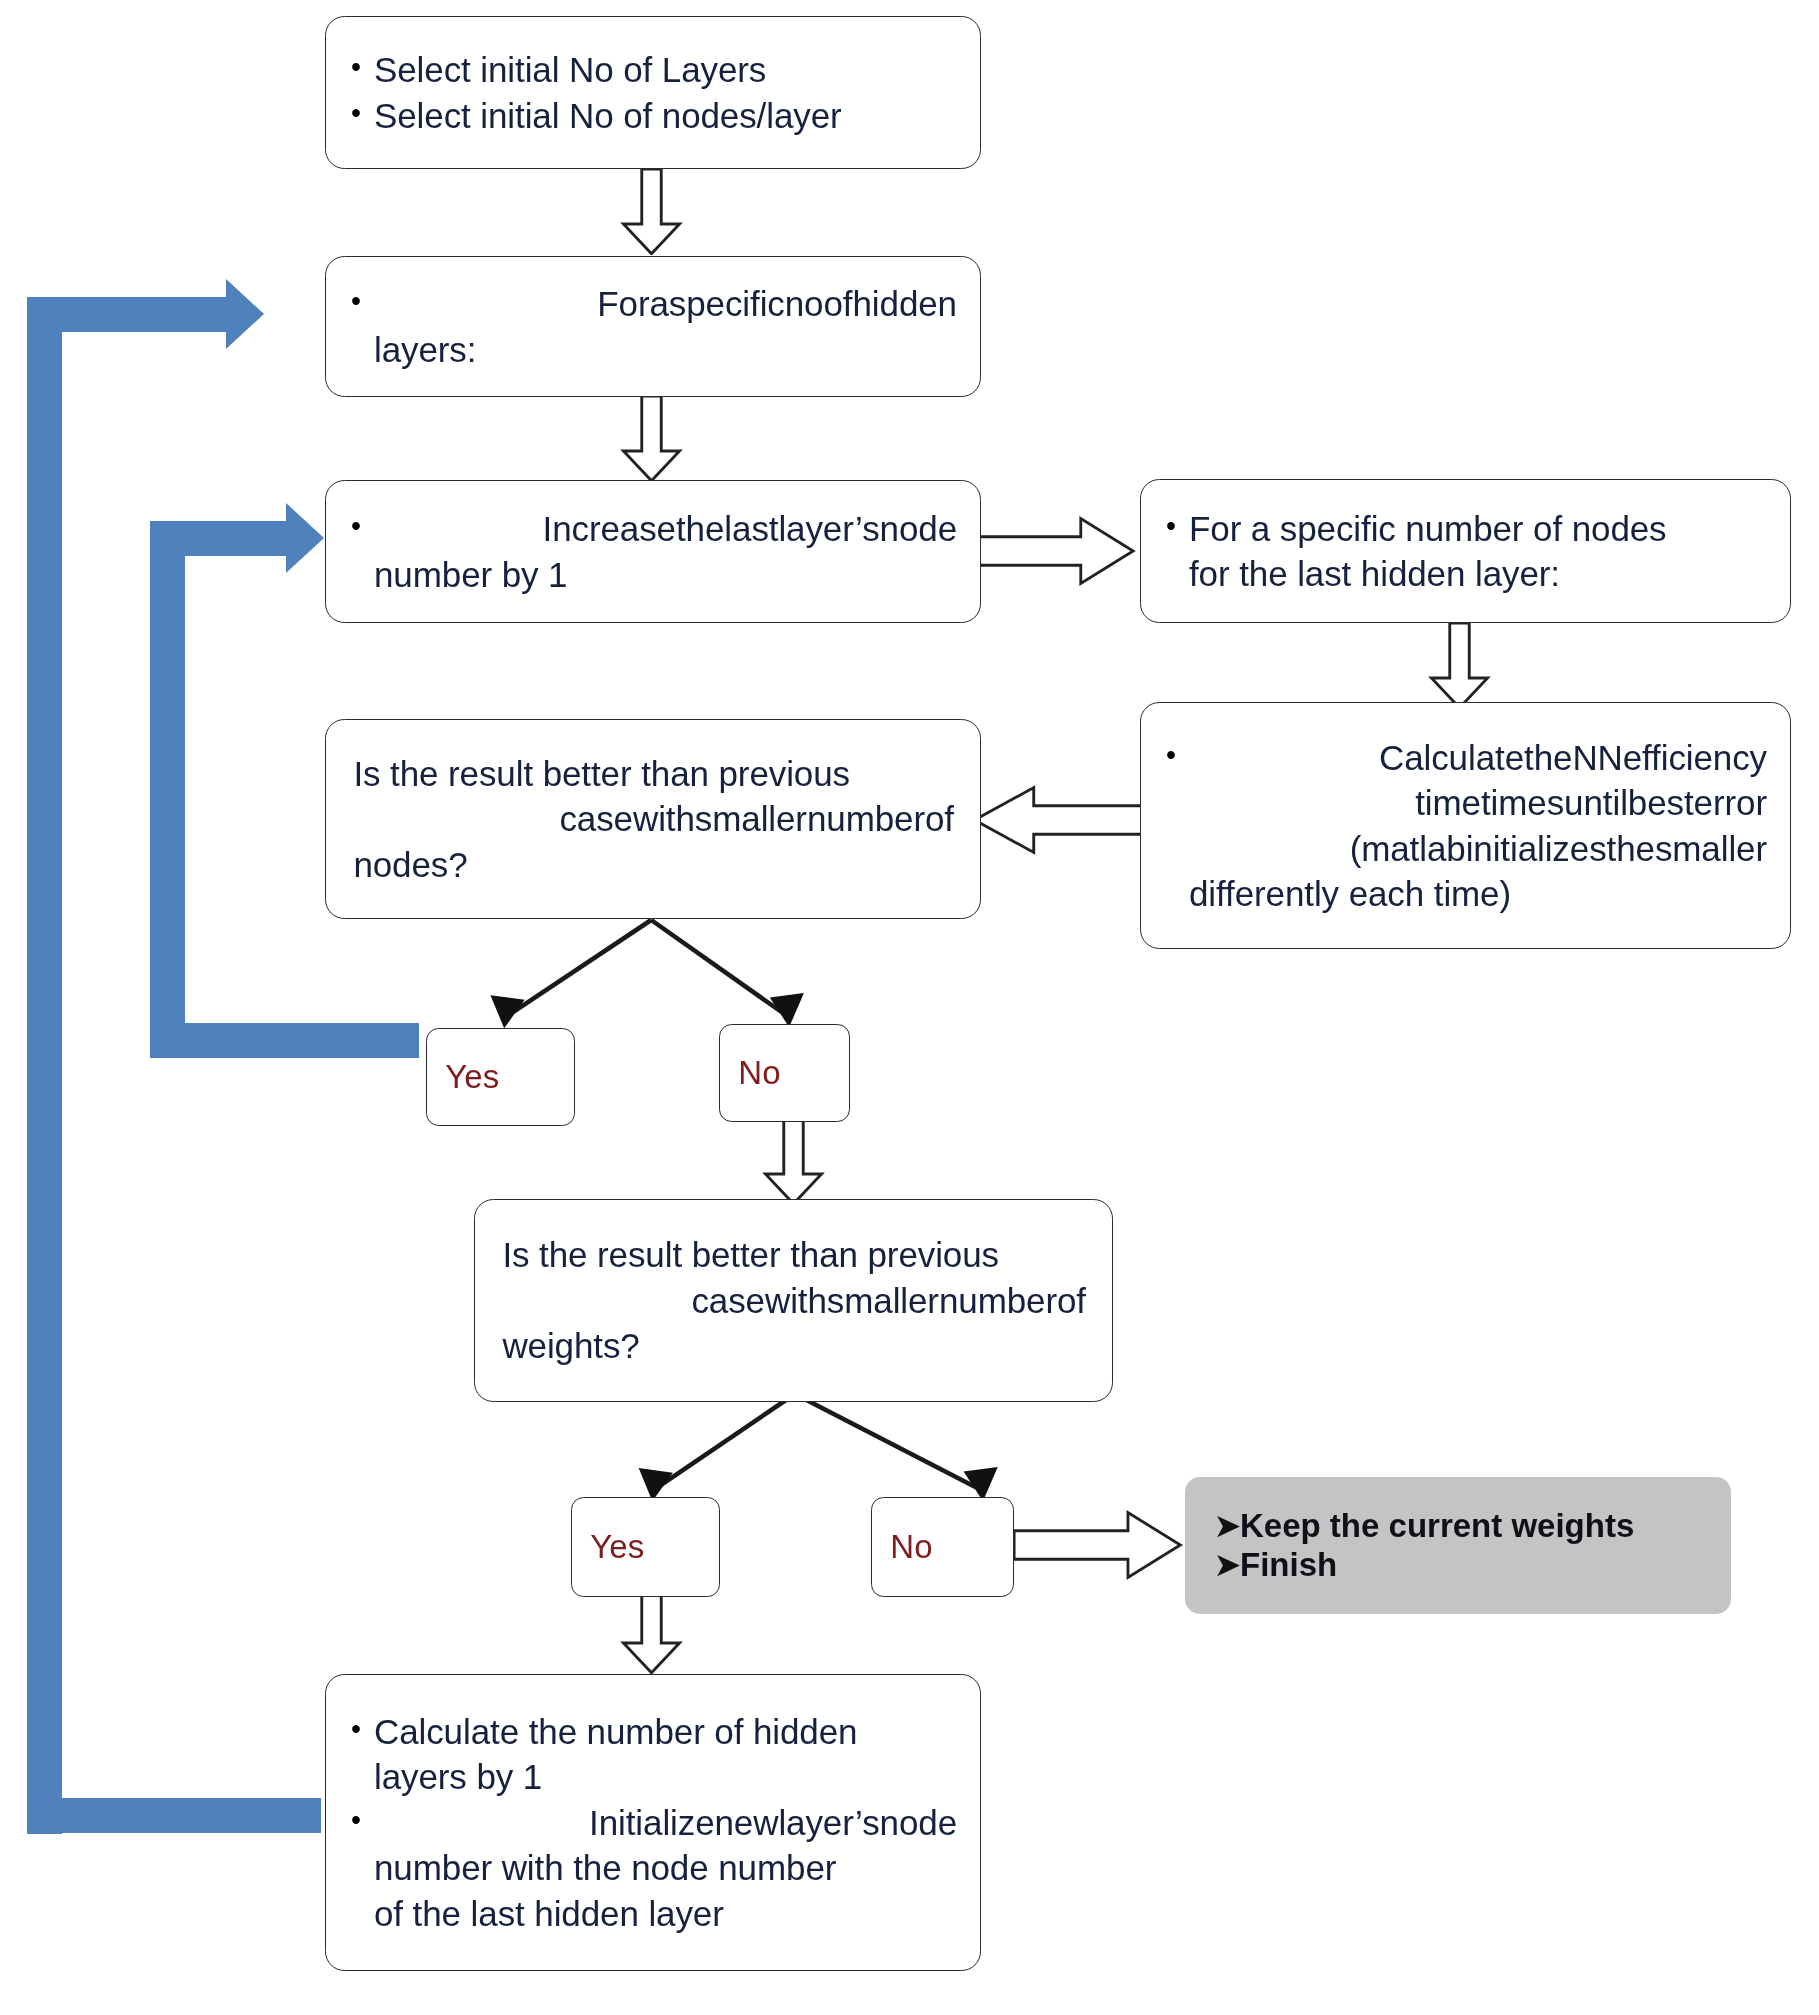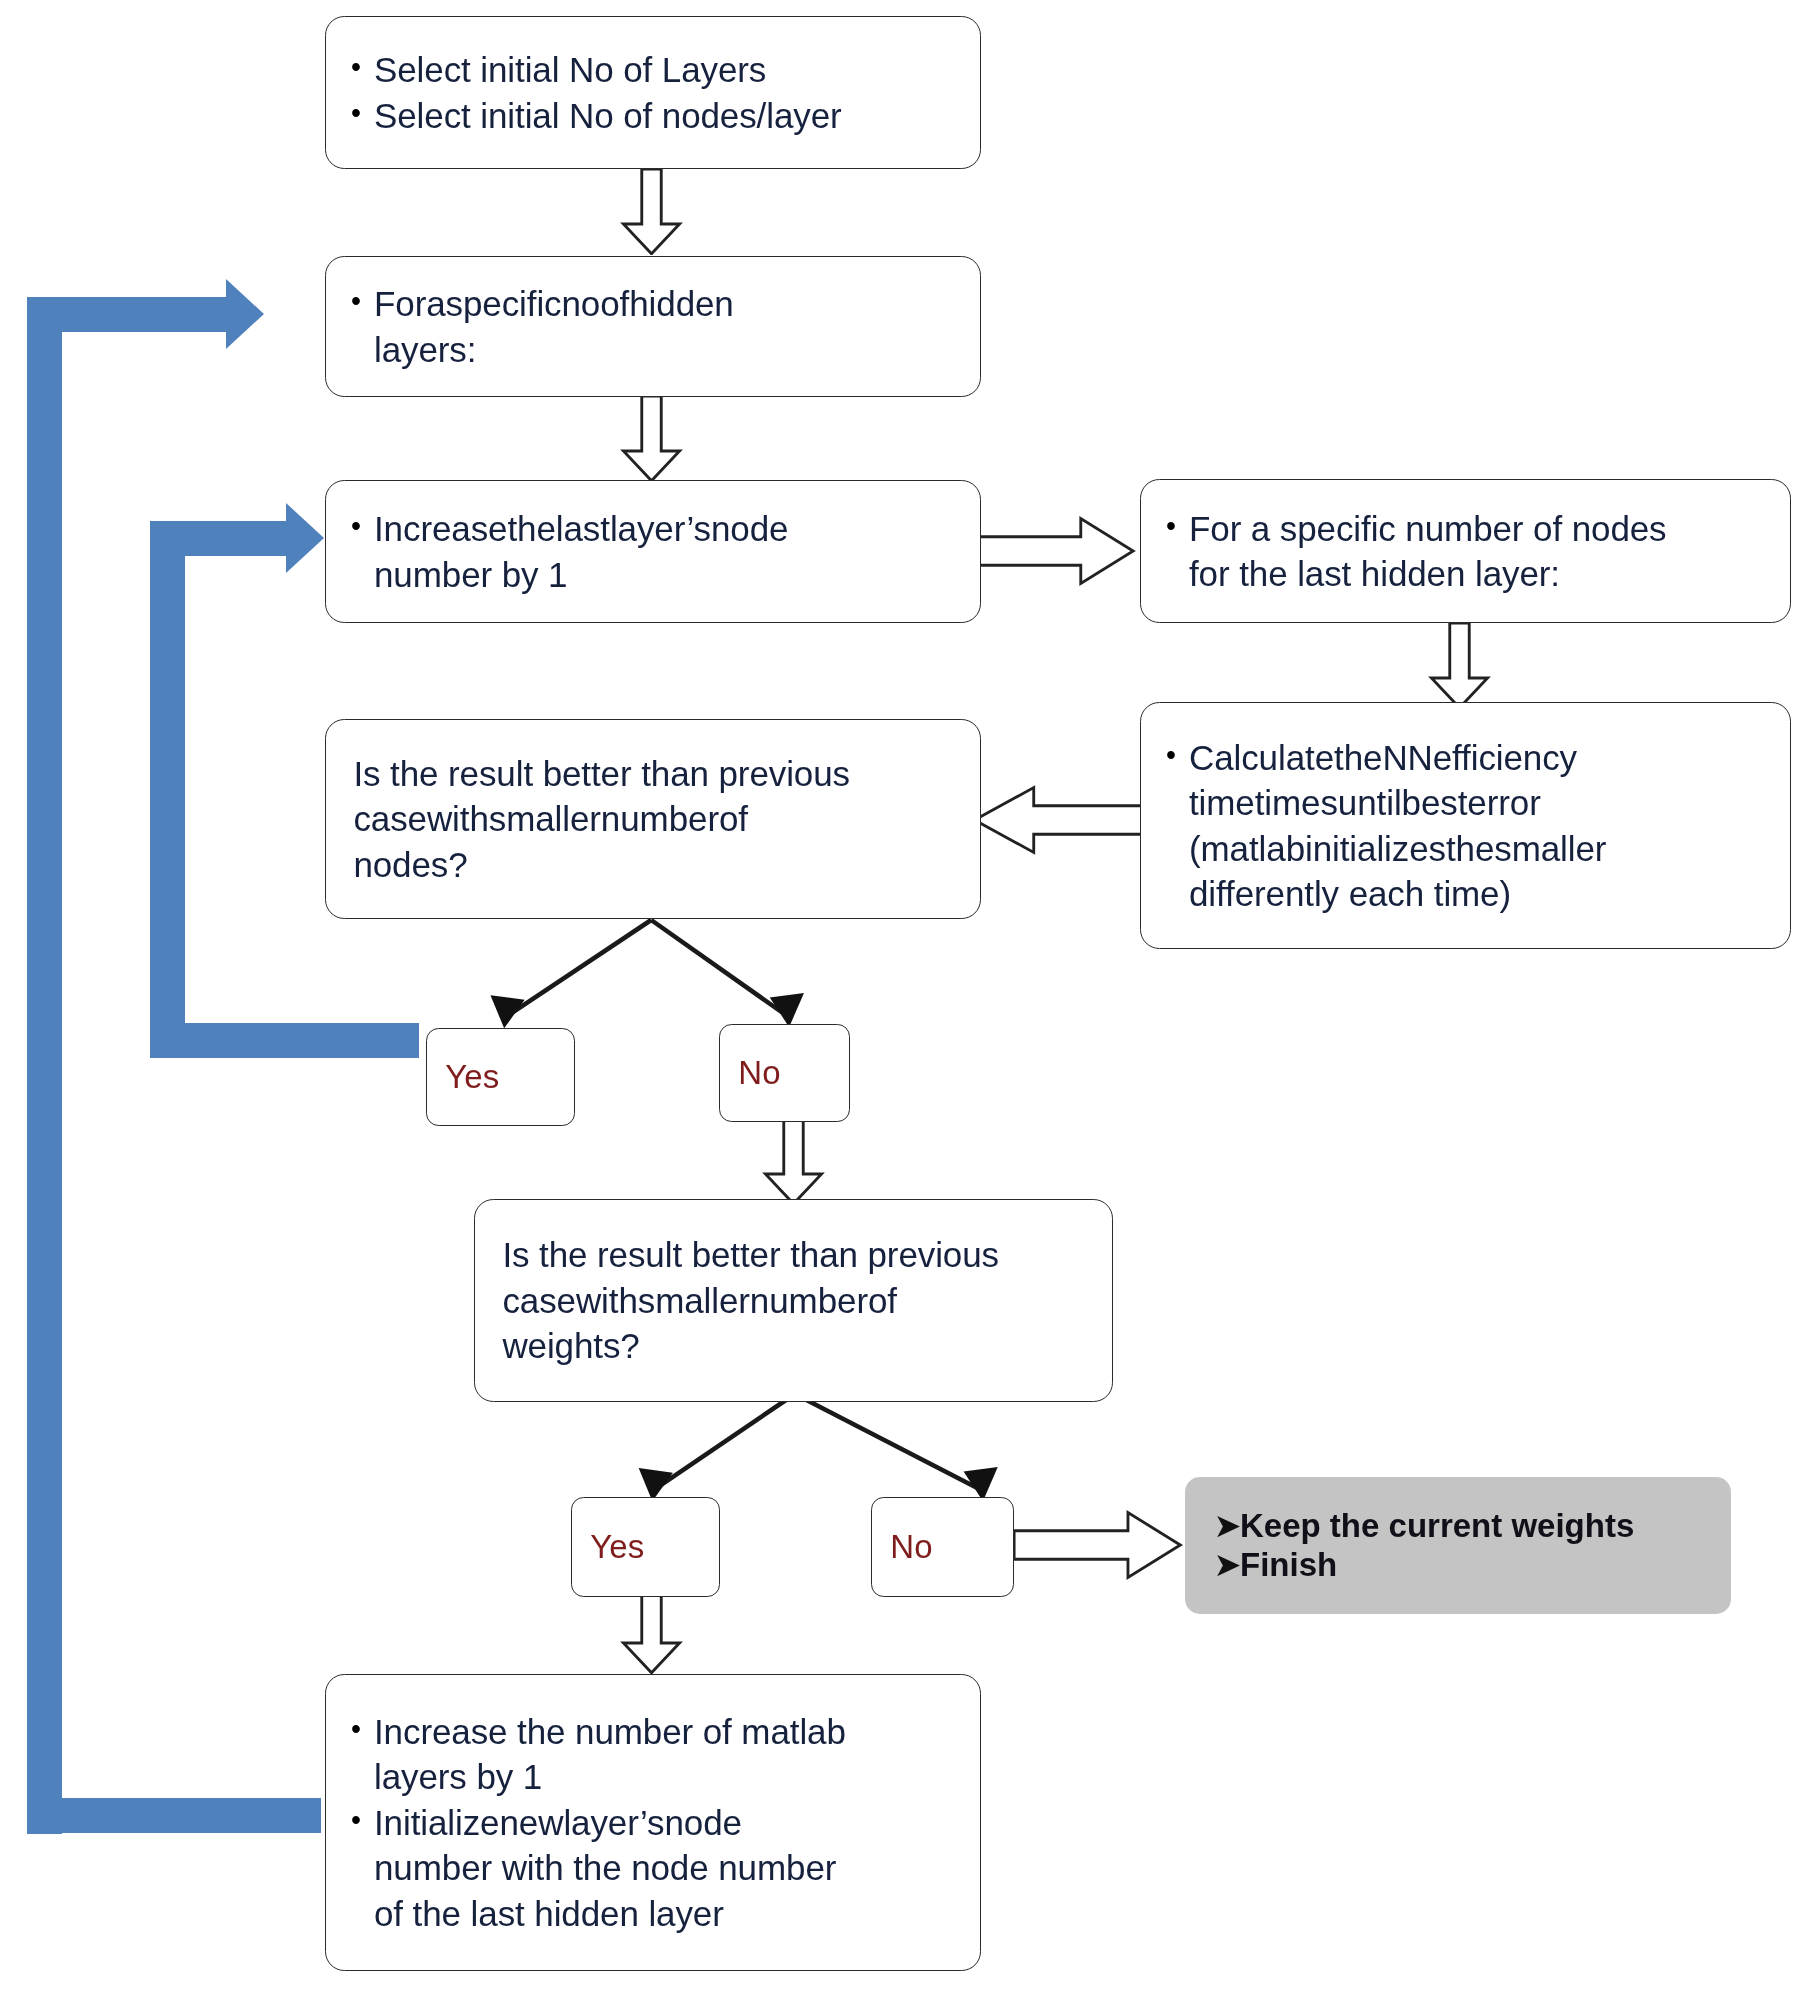--- a/index.html
+++ b/index.html
@@ -50,21 +50,21 @@
     width:23px;
     font-size:28.6px;
     line-height:1.42;
     color:#000;
     text-align:left;
   }
   .bul .txt{flex:1 1 auto;}
   
   .jline{
     display:flex;
-    justify-content:flex-start;
+    justify-content:flex-end;
     width:100%;
   }
   .jline.last{justify-content:flex-start;}
   .jline > i{font-style:normal;white-space:pre;}
 
   .plainline{display:block;}
 
   
   .yn{
     position:absolute;
@@ -360,21 +360,21 @@
         <span>Finish</span>
       </div>
     </div>
   </div>
 
   <div class="node" style="left:325px; top:1674px; width:656px; height:297px;">
     <div class="body">
       <div class="line bul">
         <span class="dot">•</span>
         <span class="txt">
-          <span class="plainline">Increase the number of matlab</span>
+          <span class="plainline">Calculate the number of hidden</span>
           <span class="plainline">layers by 1</span>
         </span>
       </div>
       <div class="line bul">
         <span class="dot">•</span>
         <span class="txt">
           <span class="jline">
             <i>Initialize</i>
             <i>new</i>
             <i>layer’s</i>

